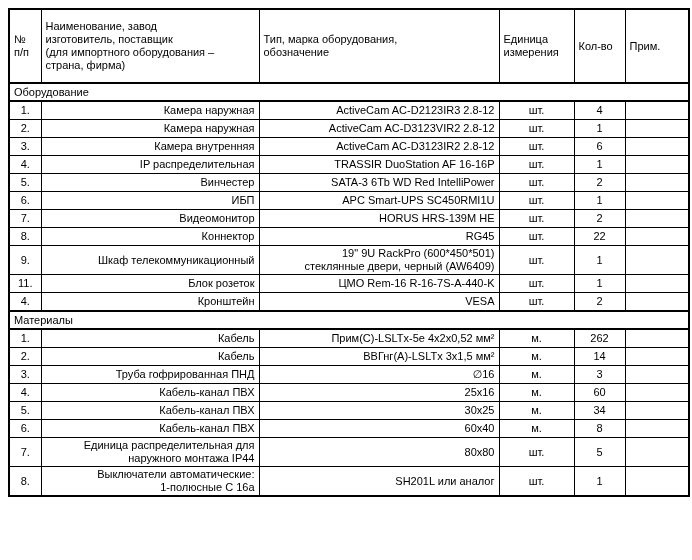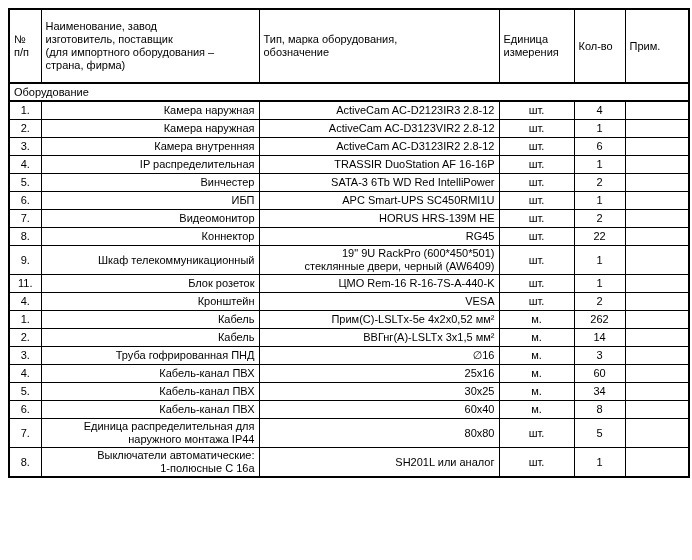--- a/index.html
+++ b/index.html
@@ -171,20 +171,23 @@
           <td class="c-note"></td>
         </tr>
         <tr>
           <td class="c-no">4.</td>
           <td class="c-name">Кронштейн</td>
           <td class="c-type">VESA</td>
           <td class="c-unit">шт.</td>
           <td class="c-qty">2</td>
           <td class="c-note"></td>
         </tr>
+        <tr class="section-row">
+          <td colspan="6">Материалы</td>
+        </tr>
         <tr>
           <td class="c-no">1.</td>
           <td class="c-name">Кабель</td>
           <td class="c-type">Прим(С)-LSLTx-5e 4x2x0,52 мм²</td>
           <td class="c-unit">м.</td>
           <td class="c-qty">262</td>
           <td class="c-note"></td>
         </tr>
         <tr>
           <td class="c-no">2.</td>

